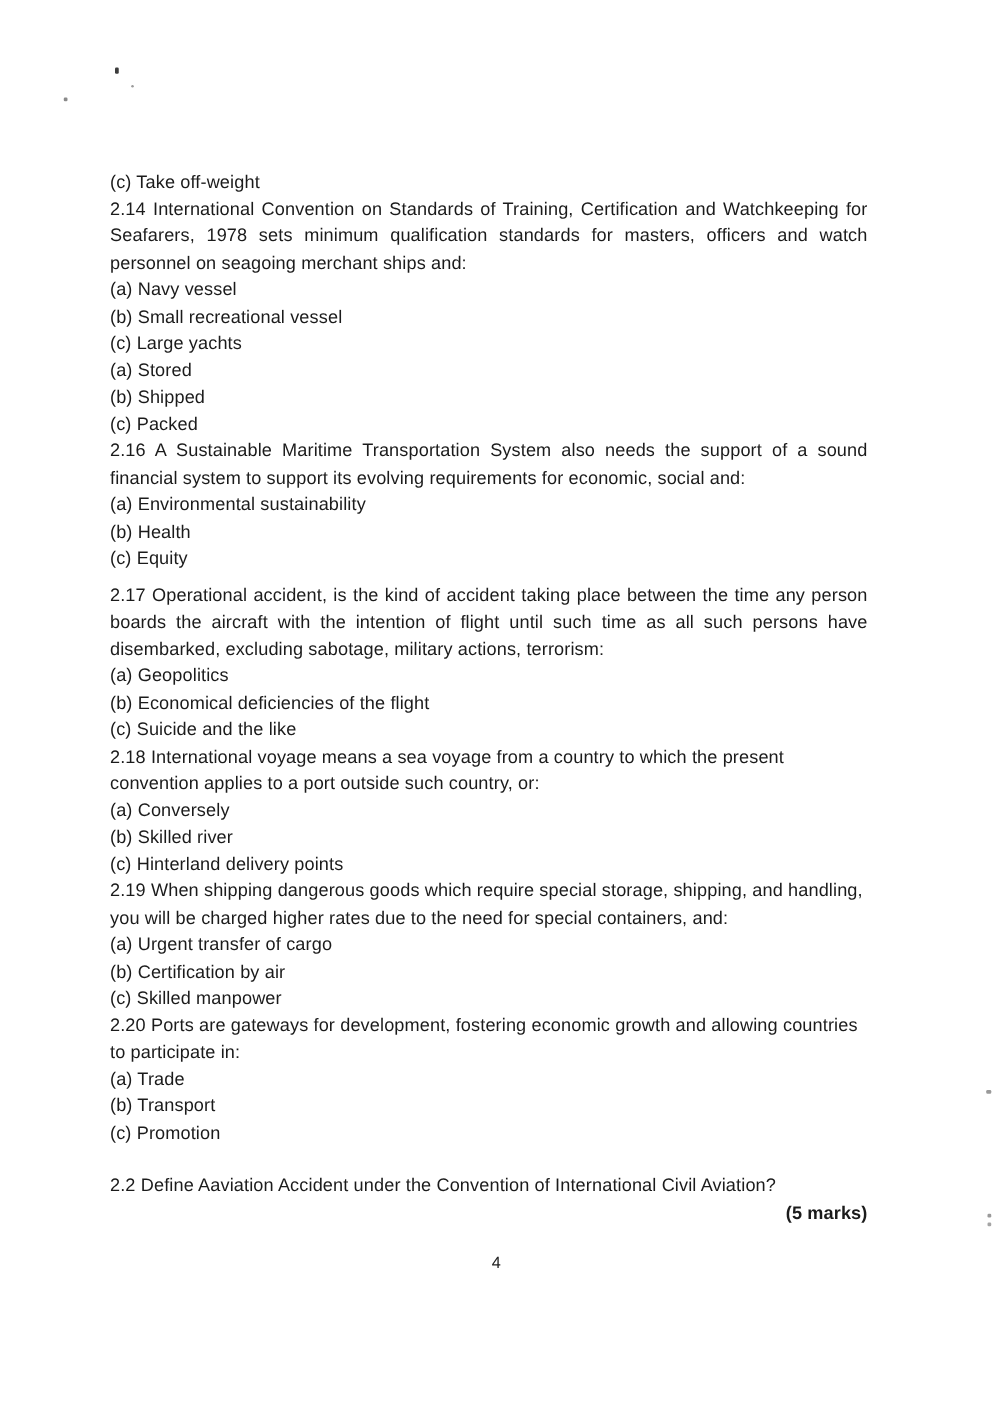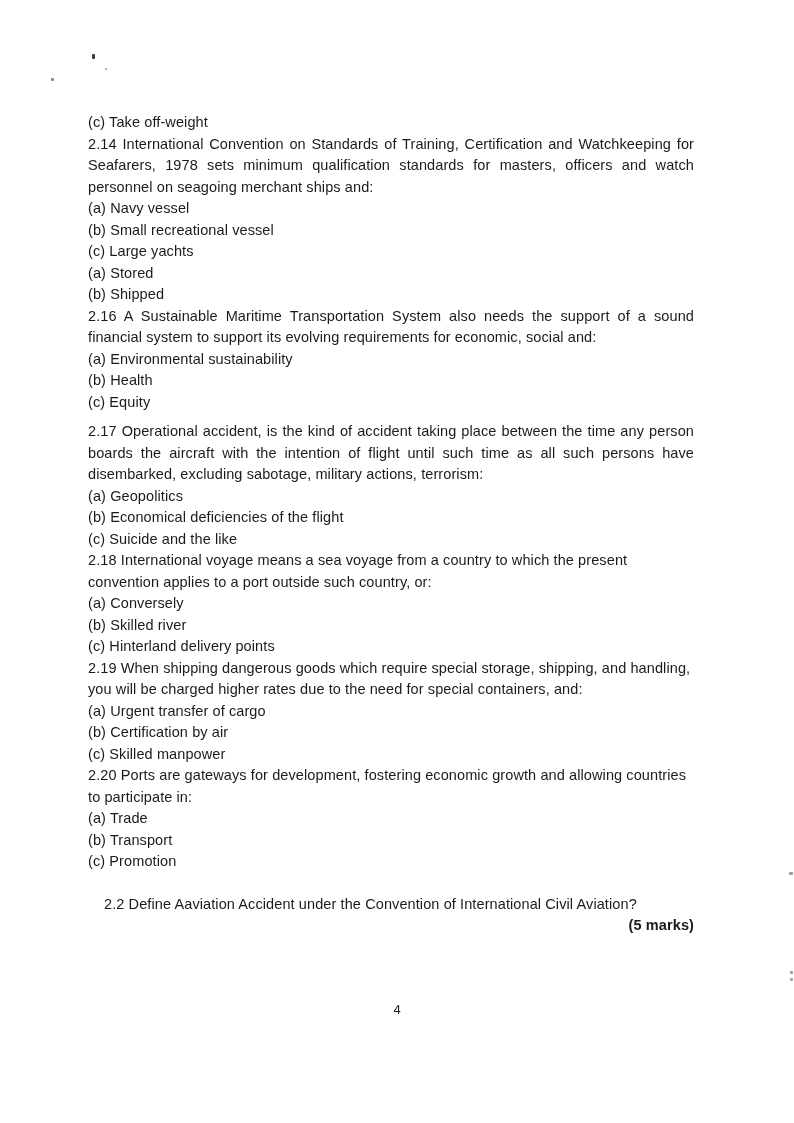--- a/index.html
+++ b/index.html
@@ -13,31 +13,31 @@
     color: #1b1b1b;
   }
   .sheet {
     position: absolute;
     inset: 0;
     background: #ffffff;
   }
   .content {
     position: absolute;
     left: 88px;
-    top: 112px;
+    top: 136px;
     width: 606px;
     font-size: 14.5px;
     line-height: 21.5px;
     letter-spacing: 0.1px;
   }
   .content p { margin: 0; }
   .content p.question b { font-weight: 400; }
   .content p.justify { text-align: justify; }
   .content p.section-break { margin-top: 8px; }
-  .content p.big-break { margin-top: 21px; margin-left: 16px; }
+  .content p.big-break { margin-top: 21px; }
   .content p.marks {
     text-align: right;
     font-weight: 700;
   }
   .page-num {
     position: absolute;
     left: 0;
     top: 1002px;
     width: 794px;
     text-align: center;
@@ -70,20 +70,21 @@
   <div class="speck s6"></div>
 
   <main class="content">
       <p class="option">(c) Take off-weight</p>
       <p class="question justify"><b>2.14</b> International Convention on Standards of Training, Certification and Watchkeeping for Seafarers, 1978 sets minimum qualification standards for masters, officers and watch personnel on seagoing merchant ships and:</p>
       <p class="option">(a) Navy vessel</p>
       <p class="option">(b) Small recreational vessel</p>
       <p class="option">(c) Large yachts</p>
       <p class="option">(a) Stored</p>
       <p class="option">(b) Shipped</p>
+      <p class="option">(c) Packed</p>
       <p class="question justify"><b>2.16</b> A Sustainable Maritime Transportation System also needs the support of a sound financial system to support its evolving requirements for economic, social and:</p>
       <p class="option">(a) Environmental sustainability</p>
       <p class="option">(b) Health</p>
       <p class="option">(c) Equity</p>
       <p class="question justify section-break"><b>2.17</b> Operational accident, is the kind of accident taking place between the time any person boards the aircraft with the intention of flight until such time as all such persons have disembarked, excluding sabotage, military actions, terrorism:</p>
       <p class="option">(a) Geopolitics</p>
       <p class="option">(b) Economical deficiencies of the flight</p>
       <p class="option">(c) Suicide and the like</p>
       <p class="question"><b>2.18</b> International voyage means a sea voyage from a country to which the present convention applies to a port outside such country, or:</p>
       <p class="option">(a) Conversely</p>

